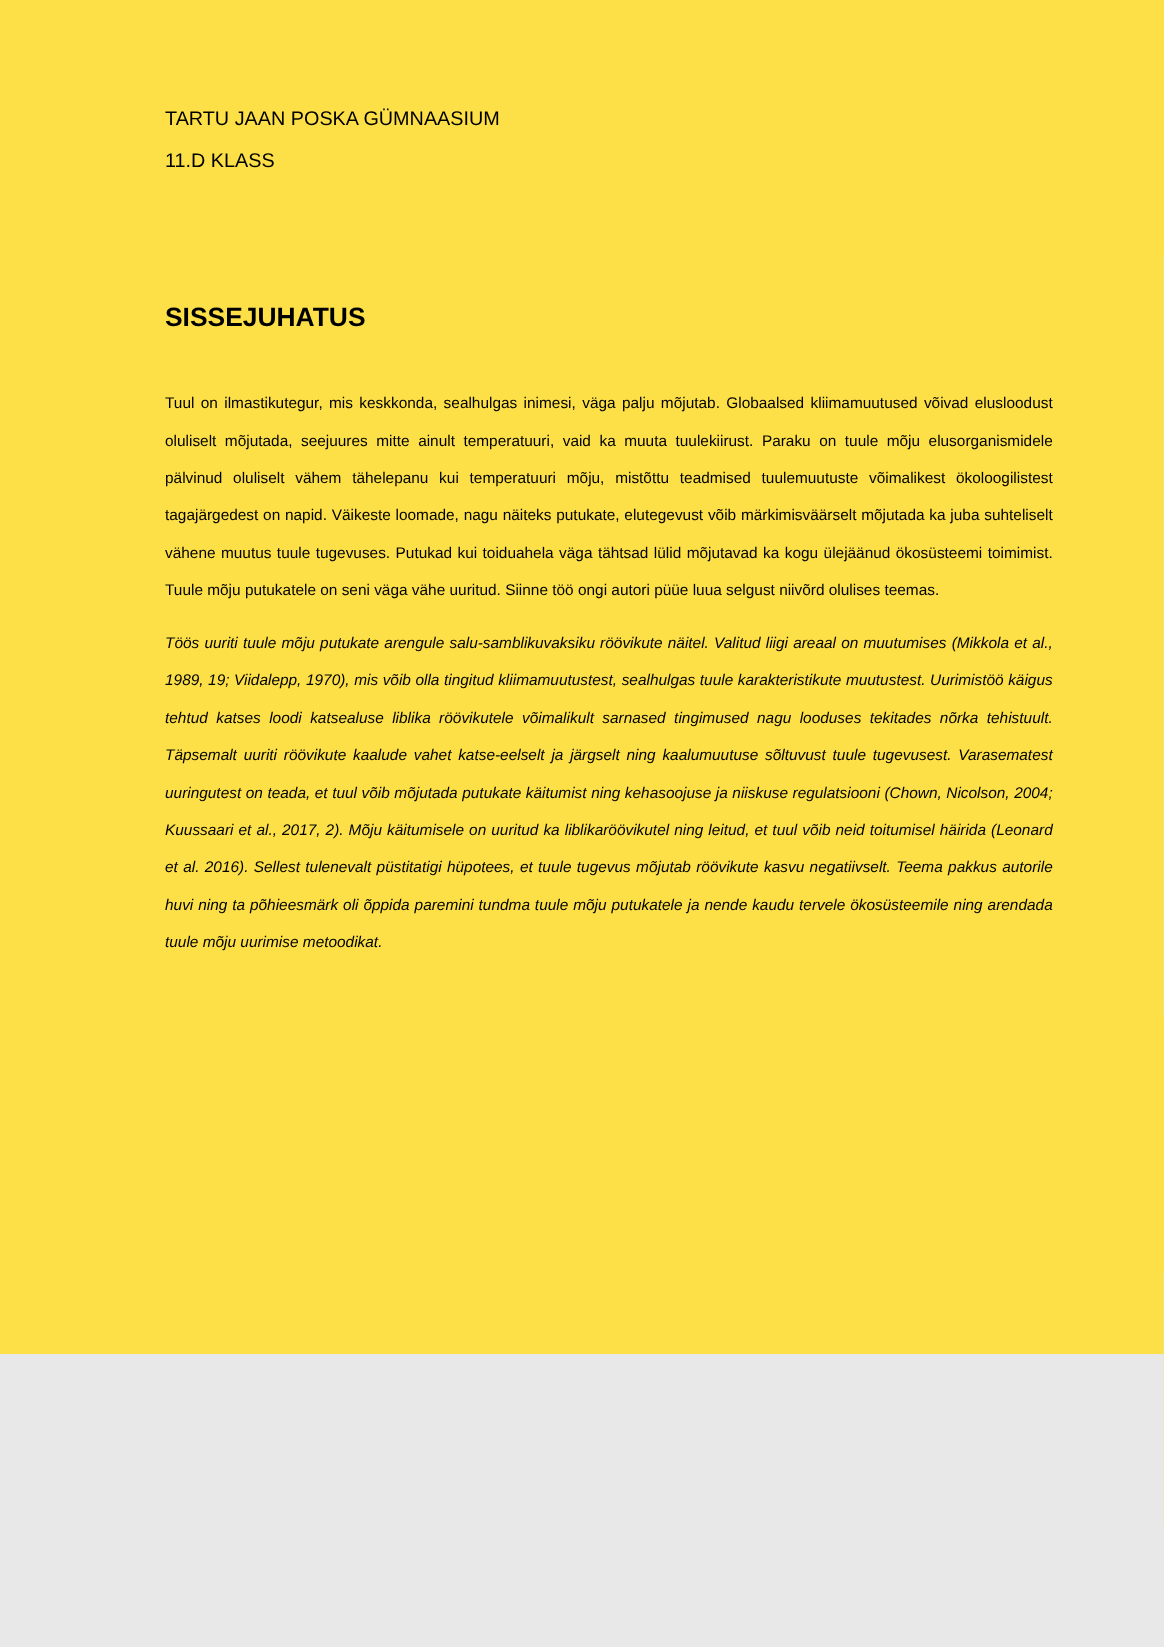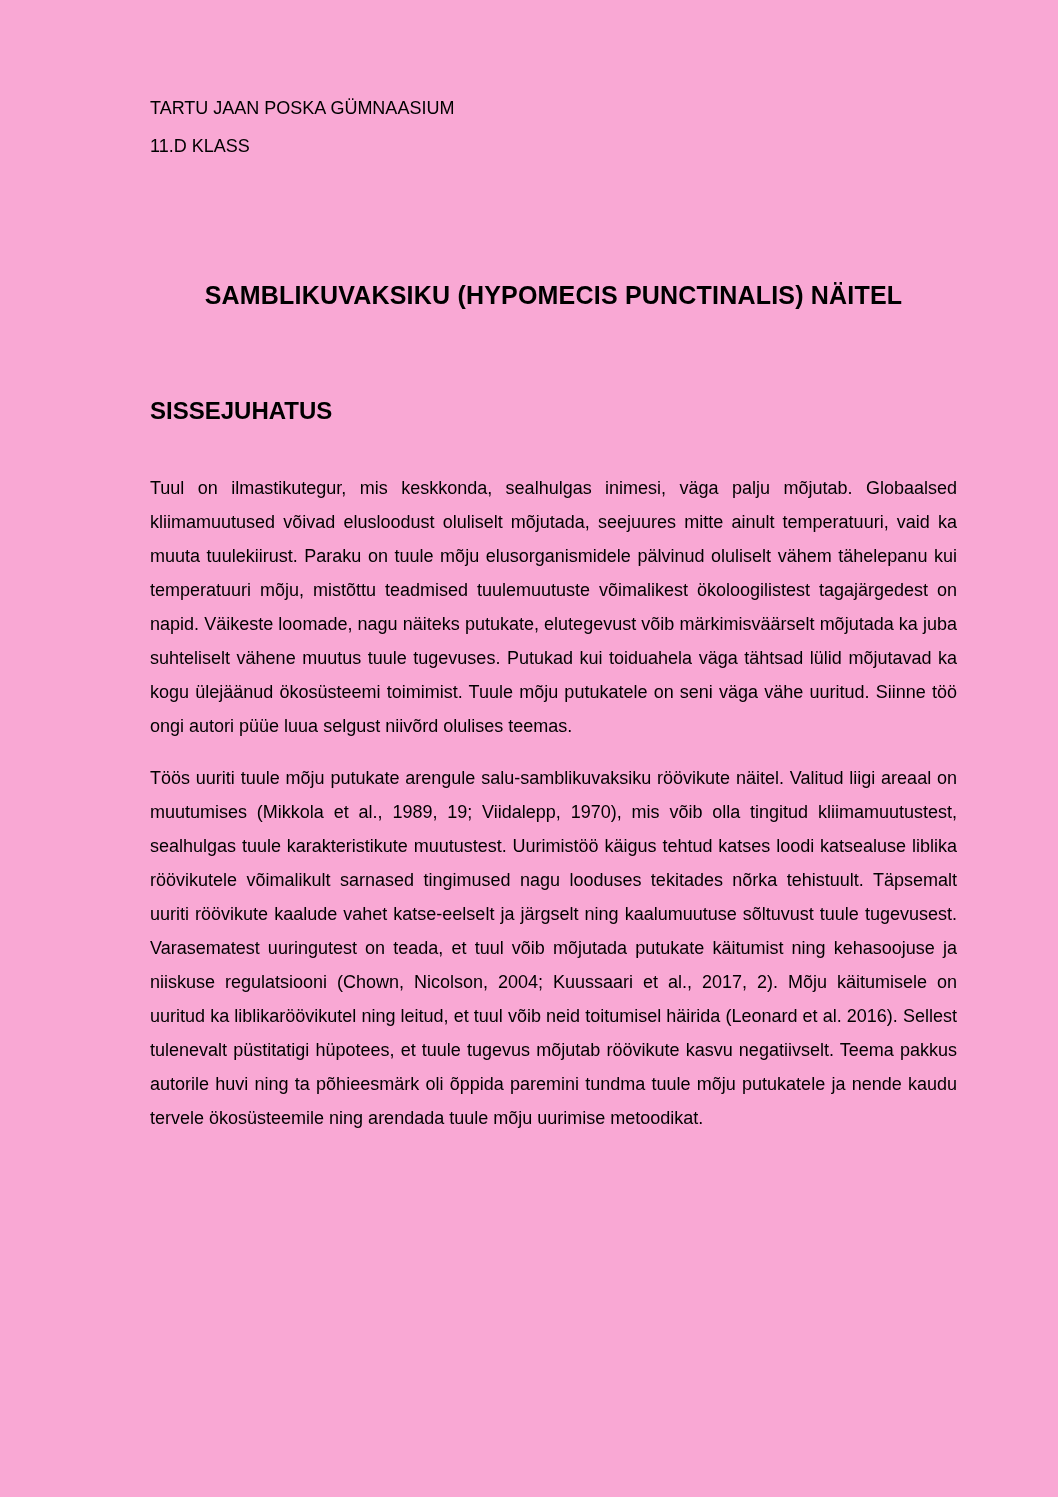--- a/index.html
+++ b/index.html
@@ -3,23 +3,23 @@
 <meta charset="utf-8">
 <style>
   html, body {
     margin: 0;
     padding: 0;
     background: #e8e8e8;
   }
   .page {
     position: relative;
     width: 1058px;
-    height: 1497px;
+    height: 1231px;
     margin: 0 auto;
-    background: #f9a8d4;
+    background: #fde047;
     overflow: hidden;
     font-family: "Liberation Sans", sans-serif;
     color: #000000;
   }
   .content {
     padding: 90px 101px 0 150px; 
   }
   .doc-header {
     font-size: 18px;
     line-height: 37.5px;
@@ -41,41 +41,40 @@
     font-weight: normal;
   }
   .section-heading {
     margin-top: 70px;
     text-align: left;
     font-weight: bold;
     font-size: 24px;
     line-height: 40px;
   }
   .body-paragraph {
-    font-size: 18px;
+    font-size: 14px;
     line-height: 34px;
     text-align: justify;
     text-justify: inter-word;
   }
   .para-1 { margin-top: 40px; }
-  .para-2 { margin-top: 6px; }
+  .para-2 { margin-top: 6px; font-style: italic; }
 </style>
 </head>
 <body>
 
 <div class="page">
   <div class="content">
 
     <div class="doc-header">
       <div>TARTU JAAN POSKA GÜMNAASIUM</div>
       <div>11.D KLASS</div>
     </div>
 
     <div class="title-block">
-      <div>SAMBLIKUVAKSIKU (HYPOMECIS PUNCTINALIS) NÄITEL</div>
     </div>
 
     <div class="section-heading">SISSEJUHATUS</div>
 
     <p class="body-paragraph para-1">Tuul on ilmastikutegur, mis keskkonda, sealhulgas inimesi, väga palju mõjutab. Globaalsed kliimamuutused võivad elusloodust oluliselt mõjutada, seejuures mitte ainult temperatuuri, vaid ka muuta tuulekiirust. Paraku on tuule mõju elusorganismidele pälvinud oluliselt vähem tähelepanu kui temperatuuri mõju, mistõttu teadmised tuulemuutuste võimalikest ökoloogilistest tagajärgedest on napid. Väikeste loomade, nagu näiteks putukate, elutegevust võib märkimisväärselt mõjutada ka juba suhteliselt vähene muutus tuule tugevuses. Putukad kui toiduahela väga tähtsad lülid mõjutavad ka kogu ülejäänud ökosüsteemi toimimist. Tuule mõju putukatele on seni väga vähe uuritud. Siinne töö ongi autori püüe luua selgust niivõrd olulises teemas.</p>
 
     <p class="body-paragraph para-2">Töös uuriti tuule mõju putukate arengule salu-samblikuvaksiku röövikute näitel. Valitud liigi areaal on muutumises (Mikkola et al., 1989, 19; Viidalepp, 1970), mis võib olla tingitud kliimamuutustest, sealhulgas tuule karakteristikute muutustest. Uurimistöö käigus tehtud katses loodi katsealuse liblika röövikutele võimalikult sarnased tingimused nagu looduses tekitades nõrka tehistuult. Täpsemalt uuriti röövikute kaalude vahet katse-eelselt ja järgselt ning kaalumuutuse sõltuvust tuule tugevusest. Varasematest uuringutest on teada, et tuul võib mõjutada putukate käitumist ning kehasoojuse ja niiskuse regulatsiooni (Chown, Nicolson, 2004; Kuussaari et al., 2017, 2). Mõju käitumisele on uuritud ka liblikaröövikutel ning leitud, et tuul võib neid toitumisel häirida (Leonard et al. 2016). Sellest tulenevalt püstitatigi hüpotees, et tuule tugevus mõjutab röövikute kasvu negatiivselt. Teema pakkus autorile huvi ning ta põhieesmärk oli õppida paremini tundma tuule mõju putukatele ja nende kaudu tervele ökosüsteemile ning arendada tuule mõju uurimise metoodikat.</p>
 
   </div>
 </div>

